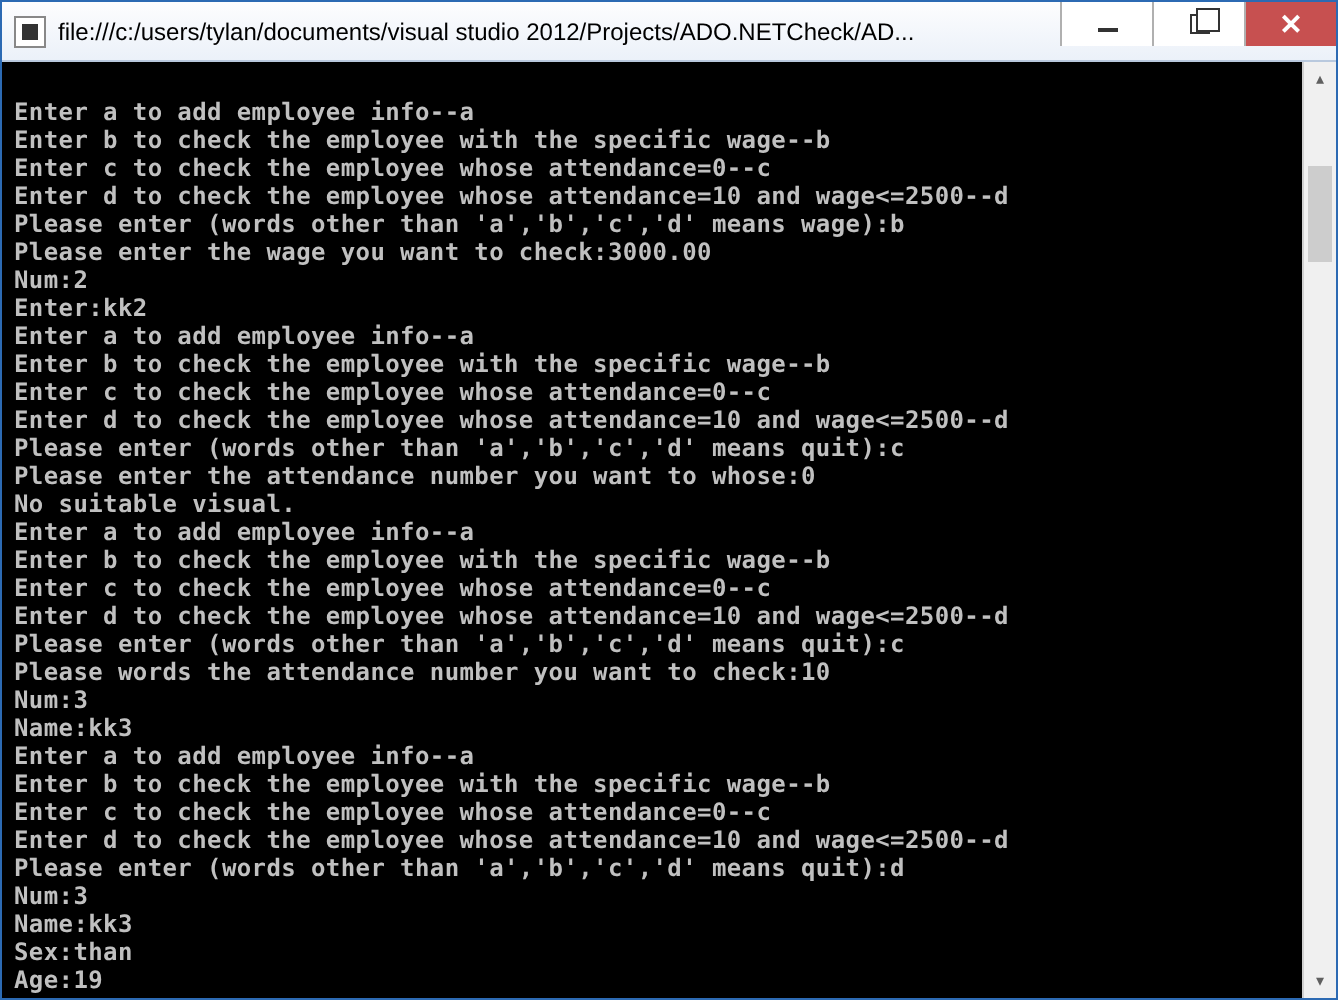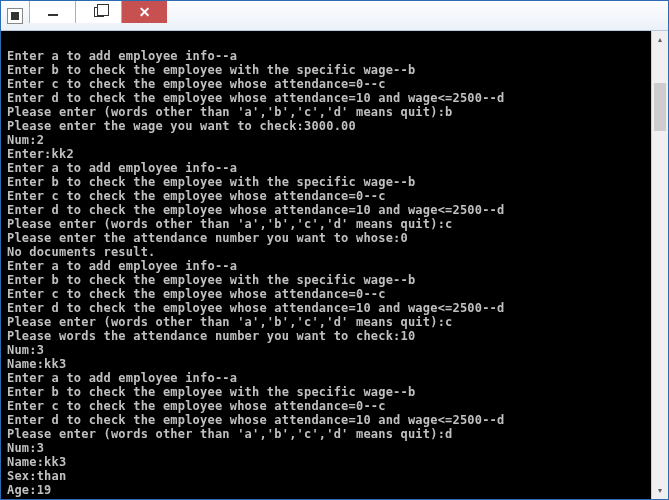--- a/index.html
+++ b/index.html
@@ -164,49 +164,50 @@
       background: #cdcdcd;
       border-radius: 0;
     }
   </style>
 </head>
 <body>
 
 <div class="window">
   <div class="titlebar">
     <div class="app-icon"></div>
+    <div class="title-text">file:///c:/users/tylan/documents/visual studio 2012/Projects/ADO.NETCheck/AD...</div>
     <div class="window-controls">
       <div class="wc-btn wc-min">
           <div class="glyph"></div>
         </div>
       <div class="wc-btn wc-max">
           <div class="glyph"></div>
         </div>
       <div class="wc-btn wc-close">
           <div class="glyph">✕</div>
         </div>
     </div>
   </div>
   <div class="console-area">
     <div class="console">
 <span class="console-line">Enter a to add employee info--a</span>
 <span class="console-line">Enter b to check the employee with the specific wage--b</span>
 <span class="console-line">Enter c to check the employee whose attendance=0--c</span>
 <span class="console-line">Enter d to check the employee whose attendance=10 and wage&lt;=2500--d</span>
-<span class="console-line">Please enter (words other than 'a','b','c','d' means quit):b</span>
+<span class="console-line">Please enter (words other than 'a','b','c','d' means wage):b</span>
 <span class="console-line">Please enter the wage you want to check:3000.00</span>
 <span class="console-line">Num:2</span>
 <span class="console-line">Enter:kk2</span>
 <span class="console-line">Enter a to add employee info--a</span>
 <span class="console-line">Enter b to check the employee with the specific wage--b</span>
 <span class="console-line">Enter c to check the employee whose attendance=0--c</span>
 <span class="console-line">Enter d to check the employee whose attendance=10 and wage&lt;=2500--d</span>
 <span class="console-line">Please enter (words other than 'a','b','c','d' means quit):c</span>
 <span class="console-line">Please enter the attendance number you want to whose:0</span>
-<span class="console-line">No documents result.</span>
+<span class="console-line">No suitable visual.</span>
 <span class="console-line">Enter a to add employee info--a</span>
 <span class="console-line">Enter b to check the employee with the specific wage--b</span>
 <span class="console-line">Enter c to check the employee whose attendance=0--c</span>
 <span class="console-line">Enter d to check the employee whose attendance=10 and wage&lt;=2500--d</span>
 <span class="console-line">Please enter (words other than 'a','b','c','d' means quit):c</span>
 <span class="console-line">Please words the attendance number you want to check:10</span>
 <span class="console-line">Num:3</span>
 <span class="console-line">Name:kk3</span>
 <span class="console-line">Enter a to add employee info--a</span>
 <span class="console-line">Enter b to check the employee with the specific wage--b</span>

